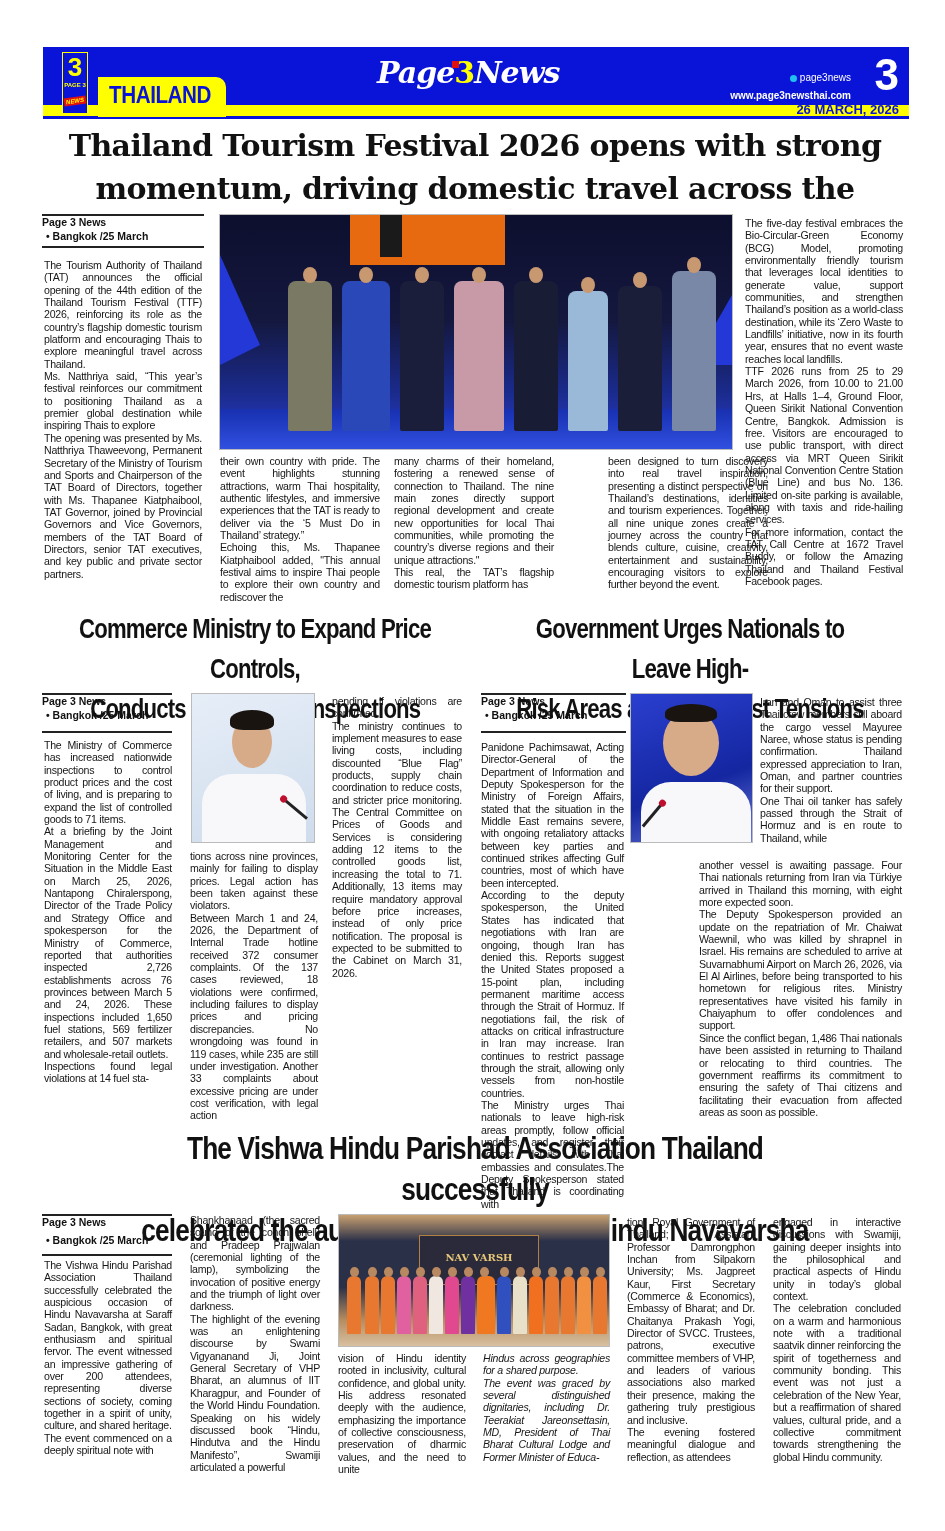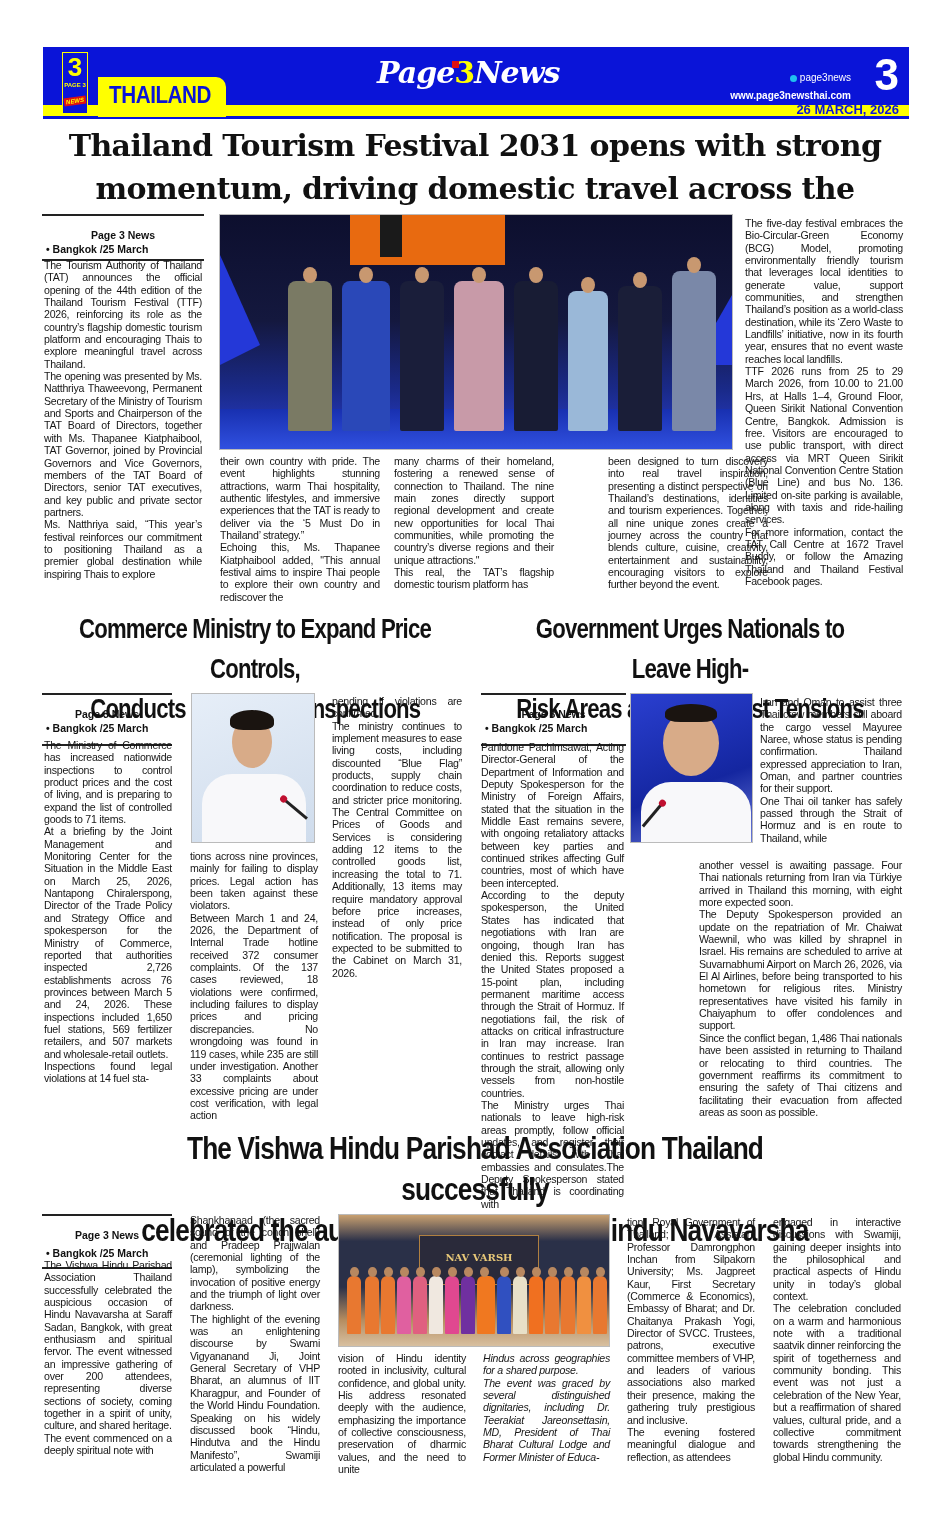--- a/index.html
+++ b/index.html
@@ -30,21 +30,21 @@
   .headline { position: absolute; text-align: center; font-weight: bold; color: #111; }
   .hl-main { left: 40px; top: 124px; width: 870px; font-family: "DejaVu Serif", serif; font-size: 30px; line-height: 43px; letter-spacing: -0.6px; }
   .hl-cond { font-family: "Liberation Sans", sans-serif; font-size: 27px; line-height: 40px; letter-spacing: -1px; transform-origin: center; }
   .hl-commerce { left: 40px; top: 609px; width: 430px; }
   .hl-commerce span, .hl-gov span, .hl-vhp span { display: inline-block; transform: scaleX(0.82); }
   .hl-gov { left: 470px; top: 609px; width: 440px; }
   .hl-vhp { left: 30px; top: 1128px; width: 890px; font-size: 32px; line-height: 41px; }
 
   
   .byline { position: absolute; border-top: 2px solid #222; border-bottom: 2px solid #222; font-size: 10.5px; font-weight: bold; }
-  .byline .src { text-align: center; padding-top: 13px; }
+  .byline .src { padding-top: 0; }
   .byline .loc { padding: 2px 0 4px 4px; }
 
   
   .col { position: absolute; font-size: 10.6px; line-height: 12.35px; text-align: justify; letter-spacing: -0.25px; color: #161616; }
   .col p { margin: 0; }
 
   
   .photo { position: absolute; overflow: hidden; border: 1px solid #bbb; }
   .ph-tat { background: linear-gradient(180deg, #0d0f2e 0%, #14183e 45%, #1a2a8a 75%, #2a3fd0 100%); }
   .ph-tat .sign { position: absolute; left: 130px; top: 0; width: 155px; height: 50px; background: #e86a10; }
@@ -86,33 +86,33 @@
   </div>
   <div class="mh-social">
     <span class="dot"></span><span>page3news</span>
   </div>
   <div class="mh-url">www.page3newsthai.com</div>
   <div class="mh-pagenum">3</div>
   <div class="mh-date">26 MARCH, 2026</div>
 </header>
 
 <h1 class="headline hl-main">
-  <div>Thailand Tourism Festival 2031 opens with strong</div>
+  <div>Thailand Tourism Festival 2026 opens with strong</div>
   <div>momentum, driving domestic travel across the Kingdom</div>
 </h1>
 
 <div class="byline" style="left:42px; top:214px; width:162px;">
   <div class="src">Page 3 News</div>
   <div class="loc">• Bangkok /25 March</div>
 </div>
 
 <div class="col" style="left:44px; top:259px; width:158px;">
   <p>The Tourism Authority of Thailand (TAT) announces the official opening of the 44th edition of the Thailand Tourism Festival (TTF) 2026, reinforcing its role as the country’s flagship domestic tourism platform and encouraging Thais to explore meaningful travel across Thailand.</p>
+  <p>Ms. Natthriya said, “This year’s festival reinforces our commitment to positioning Thailand as a premier global destination while inspiring Thais to explore</p>
   <p>The opening was presented by Ms. Natthriya Thaweevong, Permanent Secretary of the Ministry of Tourism and Sports and Chairperson of the TAT Board of Directors, together with Ms. Thapanee Kiatphaibool, TAT Governor, joined by Provincial Governors and Vice Governors, members of the TAT Board of Directors, senior TAT executives, and key public and private sector partners.</p>
-  <p>Ms. Natthriya said, “This year’s festival reinforces our commitment to positioning Thailand as a premier global destination while inspiring Thais to explore</p>
 </div>
 
 <div class="photo ph-tat" style="left:219px; top:214px; width:514px; height:236px;">
   <div class="sign"></div>
   <div class="sign2"></div>
   <div class="tri-l"></div>
   <div class="tri-r"></div>
   <div class="stage"></div>
   <div class="person" style="left:68px; width:44px; height:150px; background:#7a7a64;">
       <div class="head"></div>

